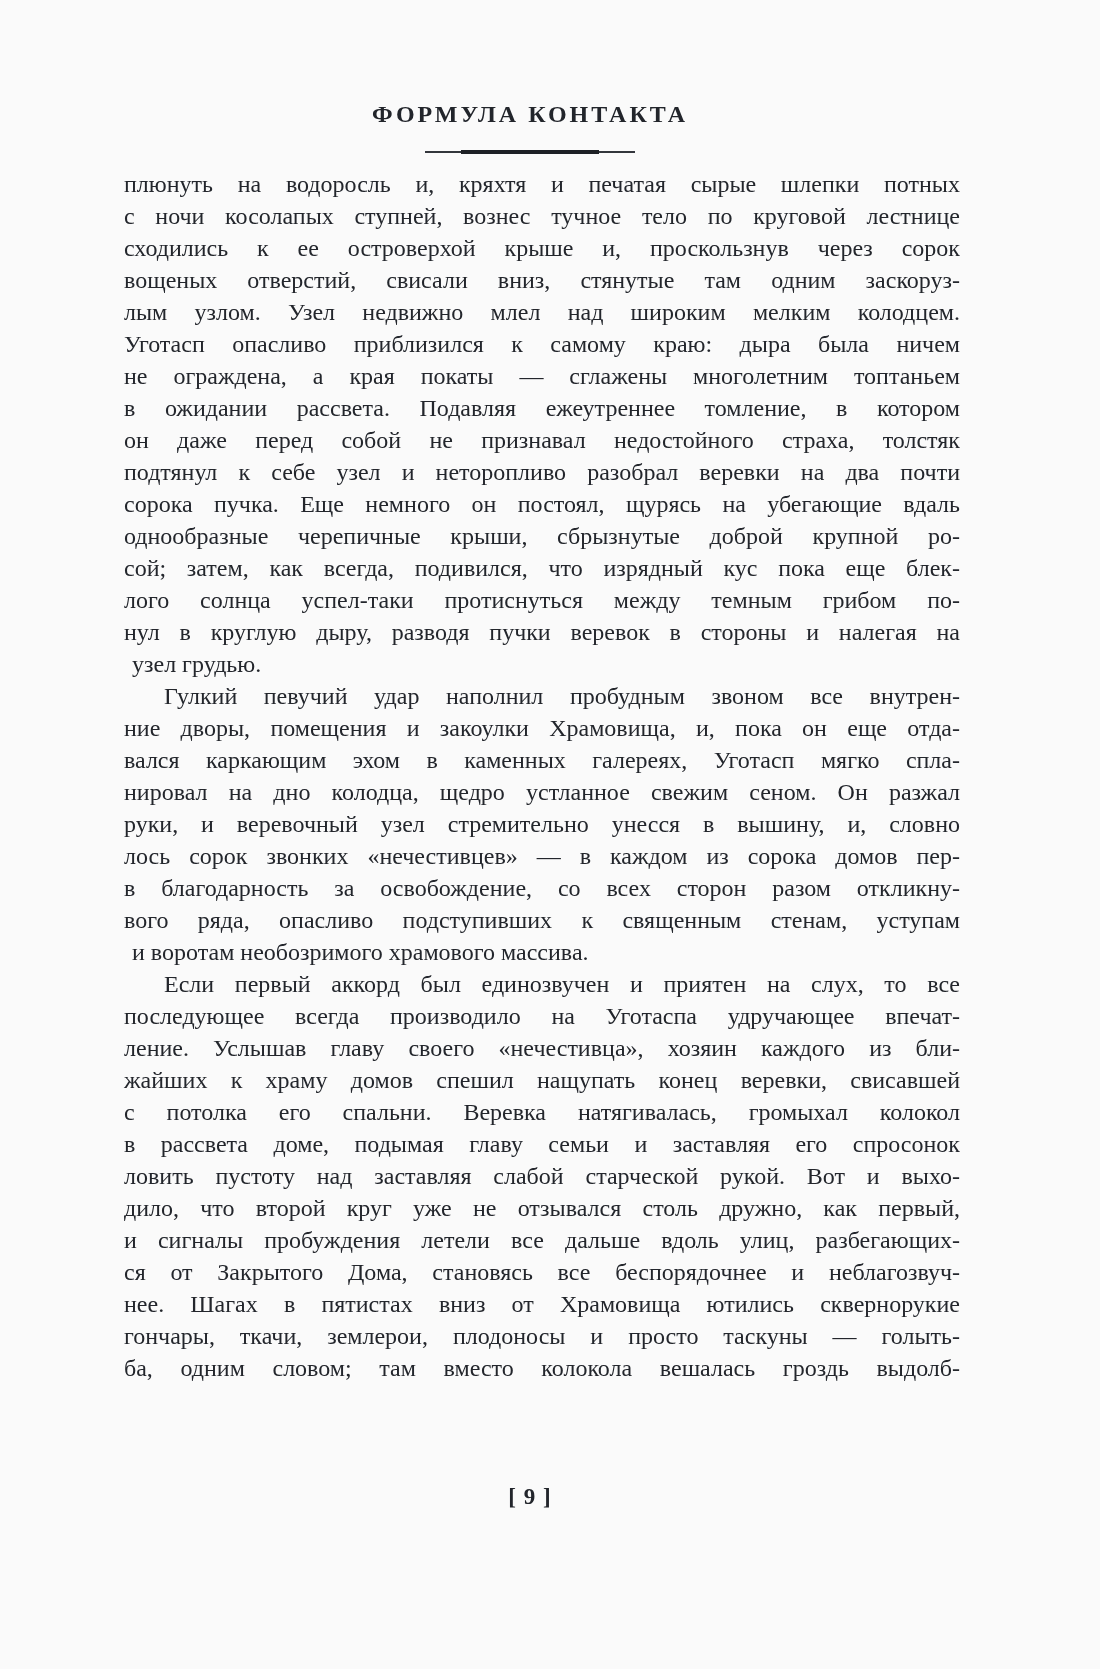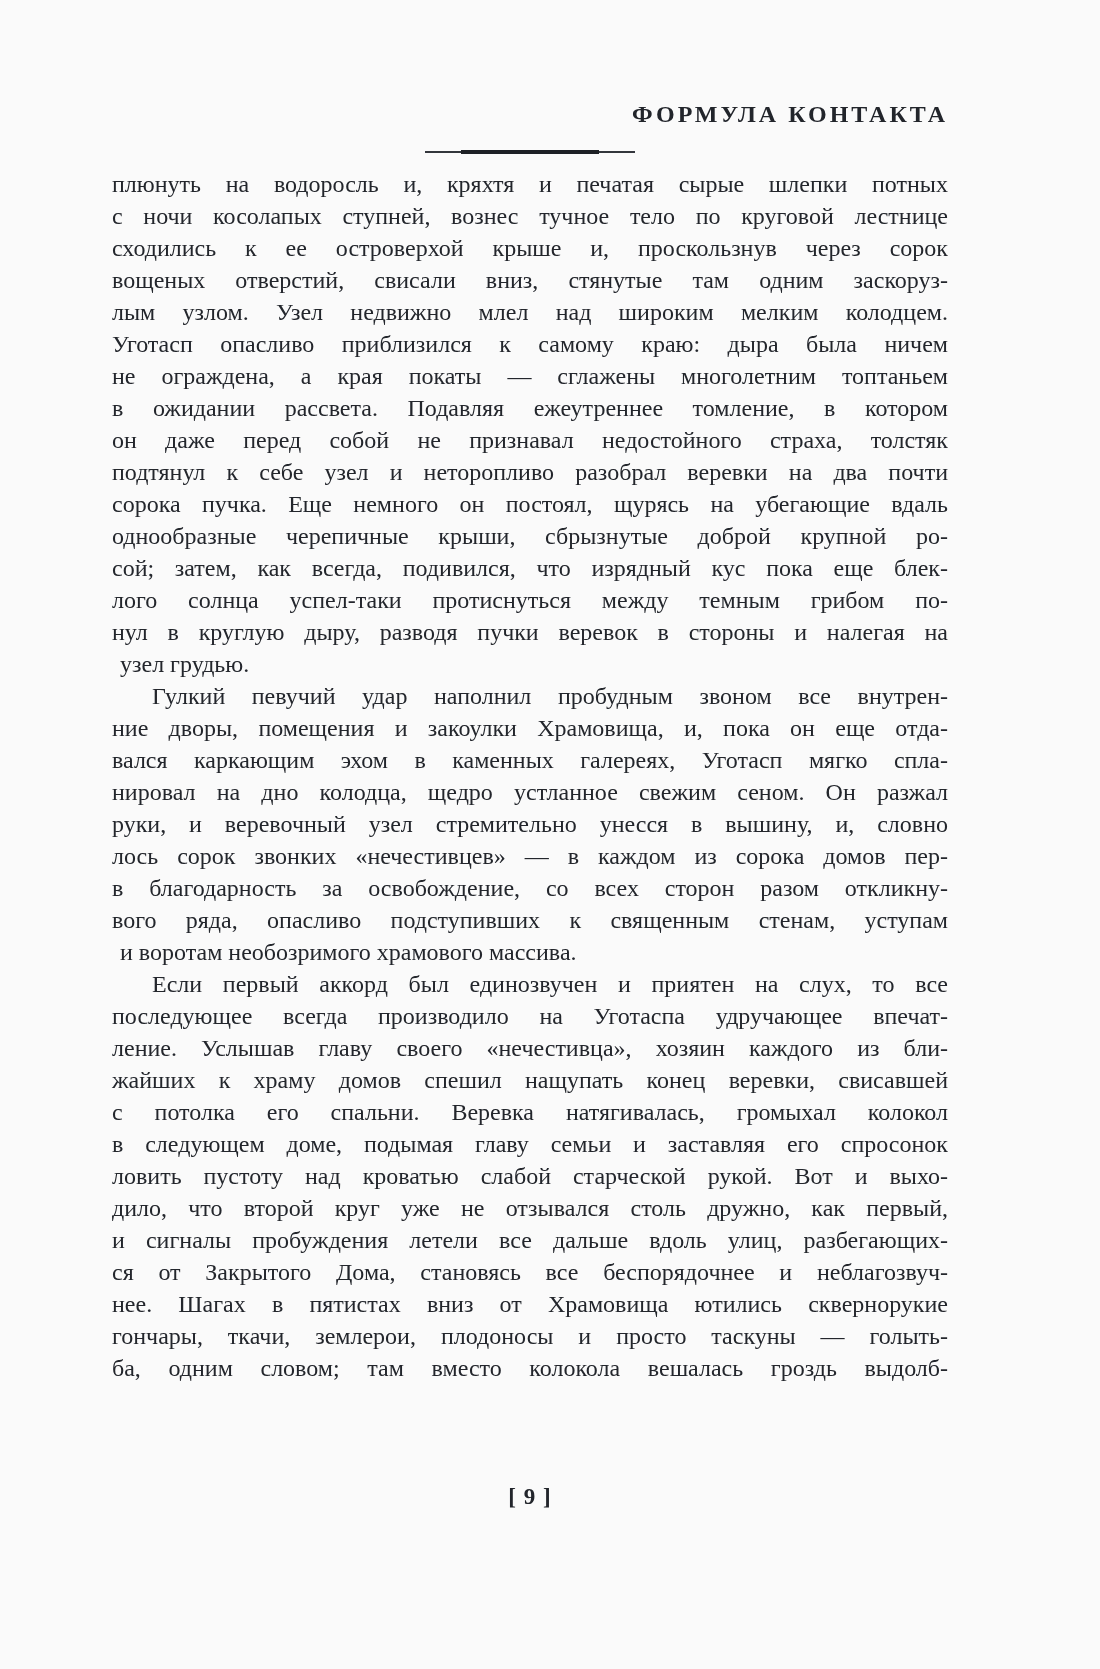--- a/index.html
+++ b/index.html
@@ -18,21 +18,21 @@
     position: relative;
     width: 1100px;
     height: 1669px;
     background: #fafafa;
   }
   .running-head {
     position: absolute;
     top: 101px;
     left: 112px;
     width: 836px;
-    text-align: right;
+    text-align: center;
     font-weight: bold;
     font-size: 24px;
     letter-spacing: 3px;
     color: #22252b;
     white-space: nowrap;
   }
   .head-rule {
     position: absolute;
     top: 149px;
     left: 112px;
@@ -48,21 +48,21 @@
     background: #33363c;
   }
   .rule-thick {
     width: 138px;
     height: 4px;
     background: #1d2025;
   }
   .body-text {
     position: absolute;
     top: 168px;
-    left: 112px;
+    left: 124px;
     width: 836px;
     font-size: 24px;
     line-height: 32px;
     color: #23262c;
   }
   .line {
     text-align: justify;
     text-align-last: justify;
     height: 32px;
   }
@@ -122,22 +122,22 @@
       <div class="line">руки, и веревочный узел стремительно унесся в вышину, и, словно</div>
       <div class="line">лось сорок звонких «нечестивцев» — в каждом из сорока домов пер-</div>
       <div class="line">в благодарность за освобождение, со всех сторон разом откликну-</div>
       <div class="line">вого ряда, опасливо подступивших к священным стенам, уступам</div>
       <div class="line para-end">и воротам необозримого храмового массива.</div>
       <div class="line indent">Если первый аккорд был единозвучен и приятен на слух, то все</div>
       <div class="line">последующее всегда производило на Уготаспа удручающее впечат-</div>
       <div class="line">ление. Услышав главу своего «нечестивца», хозяин каждого из бли-</div>
       <div class="line">жайших к храму домов спешил нащупать конец веревки, свисавшей</div>
       <div class="line">с потолка его спальни. Веревка натягивалась, громыхал колокол</div>
-      <div class="line">в следующем доме, подымая главу семьи и заставляя его спросонок</div>
-      <div class="line">ловить пустоту над кроватью слабой старческой рукой. Вот и выхо-</div>
+      <div class="line">в рассвета доме, подымая главу семьи и заставляя его спросонок</div>
+      <div class="line">ловить пустоту над заставляя слабой старческой рукой. Вот и выхо-</div>
       <div class="line">дило, что второй круг уже не отзывался столь дружно, как первый,</div>
       <div class="line">и сигналы пробуждения летели все дальше вдоль улиц, разбегающих-</div>
       <div class="line">ся от Закрытого Дома, становясь все беспорядочнее и неблагозвуч-</div>
       <div class="line">нее. Шагах в пятистах вниз от Храмовища ютились сквернорукие</div>
       <div class="line">гончары, ткачи, землерои, плодоносы и просто таскуны — голыть-</div>
       <div class="line">ба, одним словом; там вместо колокола вешалась гроздь выдолб-</div>
     </div>
 
   <div class="folio">[ 9 ]</div>
 

